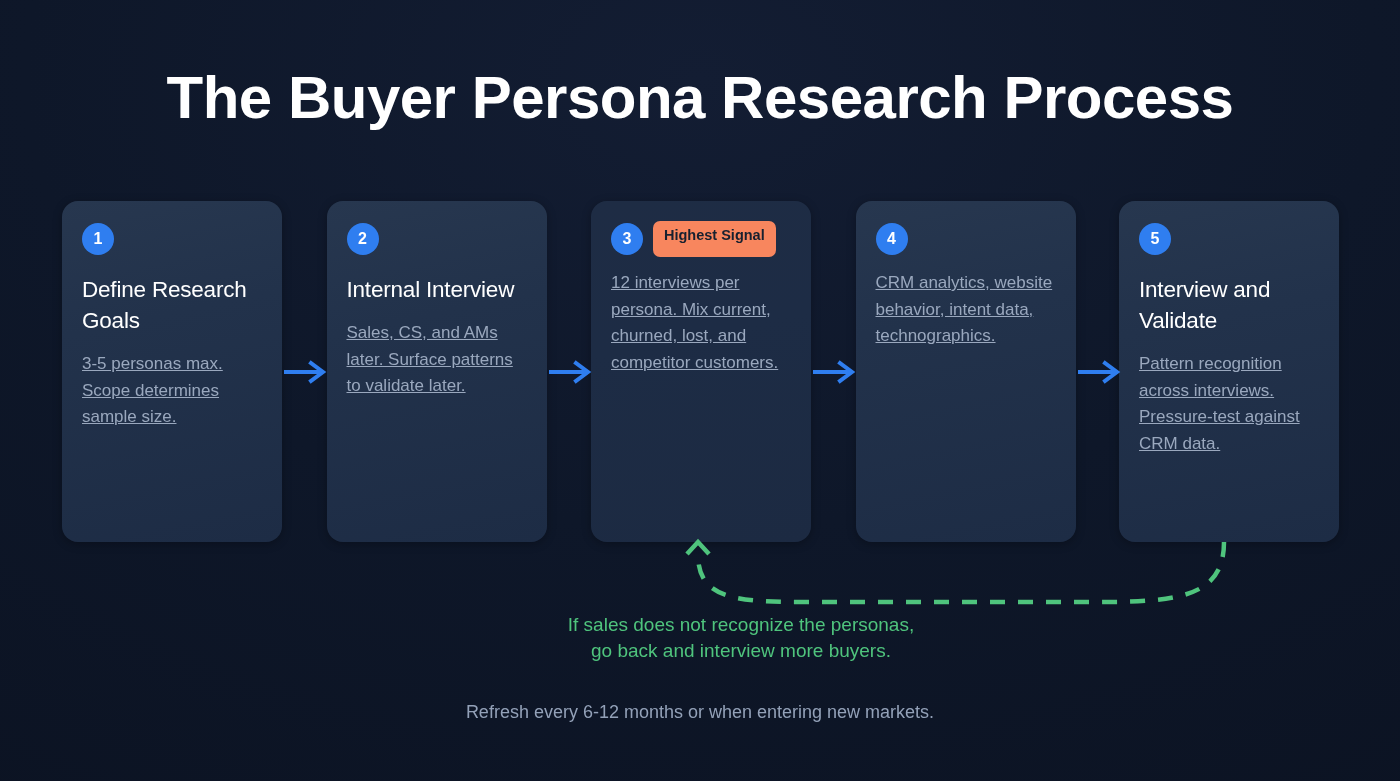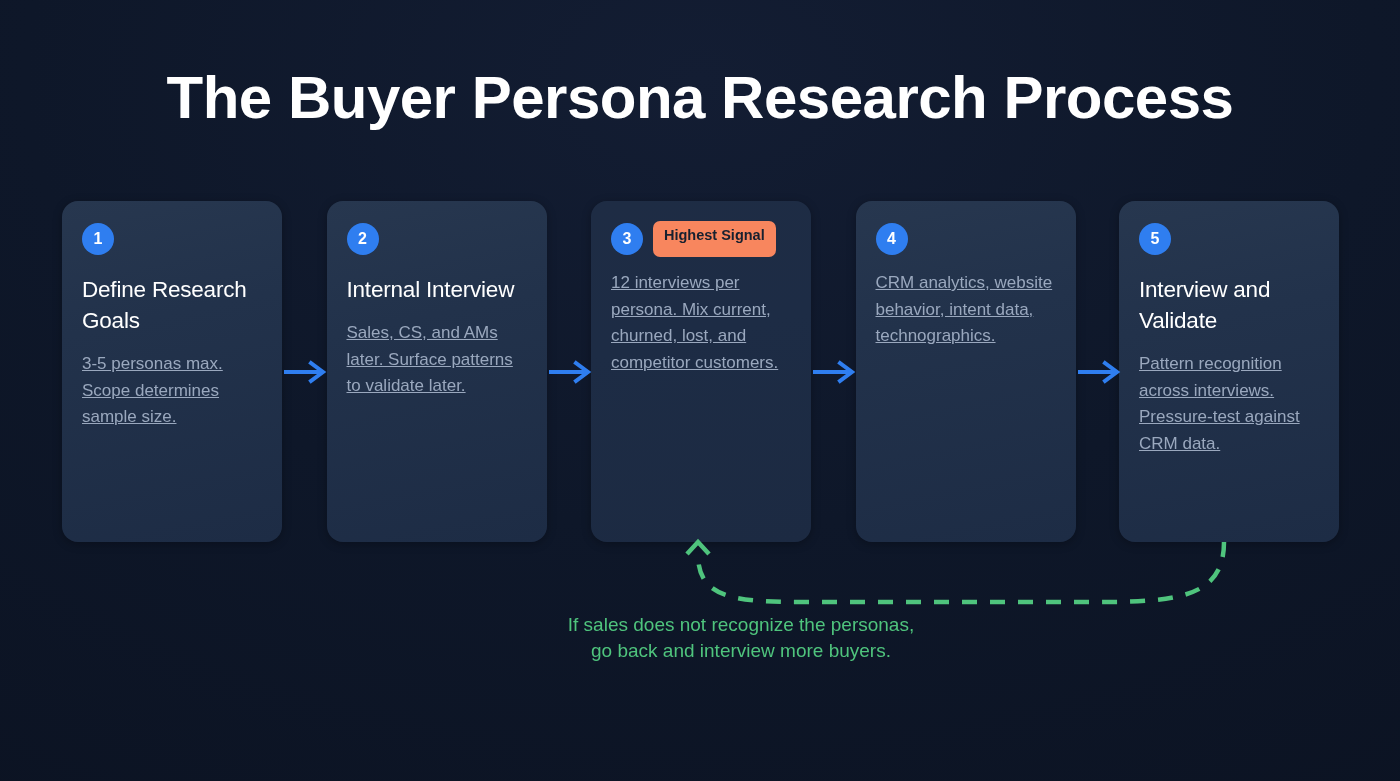--- a/index.html
+++ b/index.html
@@ -224,14 +224,15 @@
   <svg id="feedback-loop" viewBox="0 0 1400 781">
     <path d="M1224 542 C1224 596, 1180 602, 1100 602 L800 602 C730 602, 699 596, 698 556" stroke="#4fc47d" stroke-width="4.5" fill="none" stroke-dasharray="15 13" stroke-linecap="butt"></path>
     <path d="M687 554 L698 542 L709 554" stroke="#4fc47d" stroke-width="4.5" fill="none" stroke-linecap="butt" stroke-linejoin="miter"></path>
   </svg>
 
   <div id="loop-label">
     <span class="ln">If sales does not recognize the personas,</span>
     <span class="ln">go back and interview more buyers.</span>
   </div>
 
+  <div id="footer-note">Refresh every 6-12 months or when entering new markets.</div>
 
 </div>
 
 </body></html>

